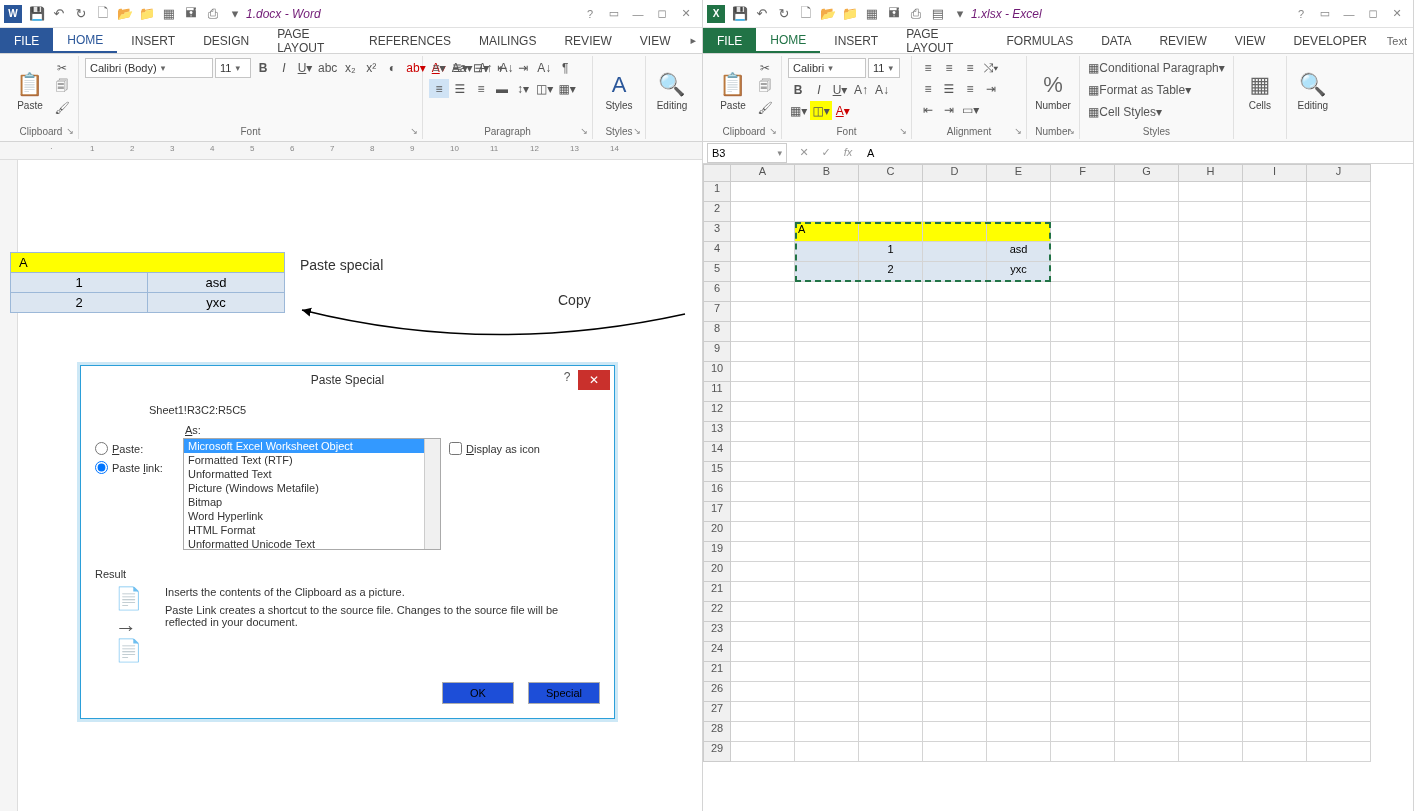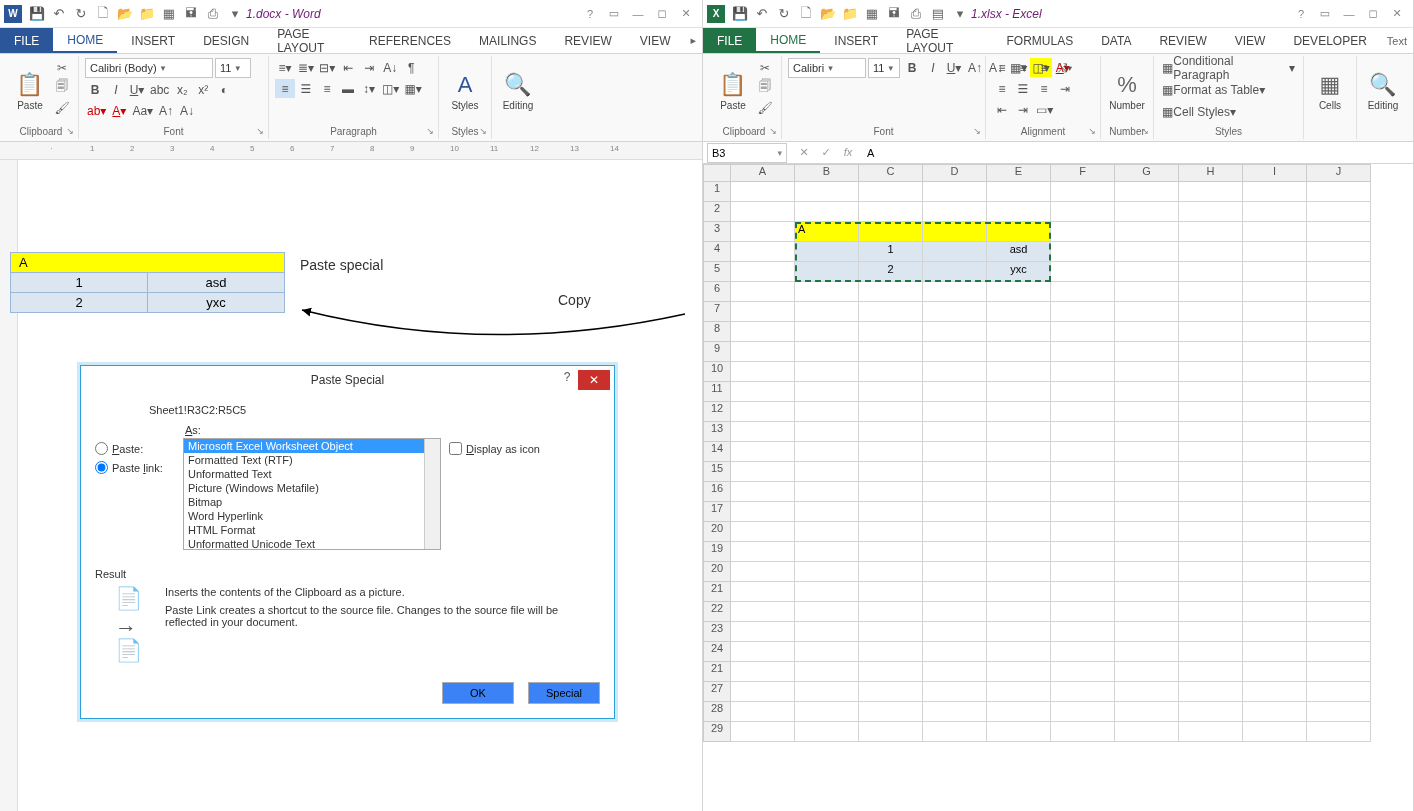--- a/index.html
+++ b/index.html
@@ -86,21 +86,21 @@
 .listbox .item { padding: 1px 4px; cursor: pointer; }
 .listbox .item.sel { background: #3399ff; color: #fff; }
 .listbox .scroll { position:absolute; right:0; top:0; bottom:0; width:16px; background:#f0f0f0; border-left:1px solid #ccc;}
 .disp-icon { padding-top: 4px; }
 .disp-icon label { display:flex; align-items:center; gap:4px;}
 .result-sec { margin-top: 18px; }
 .result-sec .hdr { margin-bottom: 6px; }
 .result-body { display: flex; gap: 10px; align-items: flex-start; padding-left: 20px;}
 .result-ico { width: 40px; font-size: 22px; color: #555; }
 .dlg-buttons { display: flex; justify-content: flex-end; gap: 14px; margin-top: 18px; }
-.dlg-btn { width: 72px; height: 22px; border: 1px solid #adadad; background: #3b82f6; cursor: pointer; font-size: 11px; }
+.dlg-btn { width: 72px; height: 22px; border: 1px solid #adadad; background: #1d4ed8; cursor: pointer; font-size: 11px; }
 
 svg.arrow { position: absolute; pointer-events: none; }
 </style>
 </head>
 <body>
 
 <div class="app word">
   <div class="titlebar">
     <span class="app-icon">W</span>
     <span class="qat-btn">💾</span>
@@ -142,21 +142,21 @@
         <div class="small-col">
           <span class="small-btn">✂</span>
           <span class="small-btn">🗐</span>
           <span class="small-btn">🖌</span>
         </div>
       </div>
       <div class="group-label">Clipboard</div>
       <span class="dlg-launcher">↘</span>
     </div>
     <div class="group" style="min-width:190px">
-      <div class="group-body" style="flex-direction:column; gap:2px;">
+      <div class="group-body" style="gap:2px;">
         <div style="display:flex; gap:2px;">
           <span class="combo" style="width:128px">
               <span>Calibri (Body)</span>
               <span class="arr">▾</span>
             </span>
           <span class="combo" style="width:36px">
               <span>11</span>
               <span class="arr">▾</span>
             </span>
         </div>
@@ -378,21 +378,21 @@
         <div class="small-col">
           <span class="small-btn">✂</span>
           <span class="small-btn">🗐</span>
           <span class="small-btn">🖌</span>
         </div>
       </div>
       <div class="group-label">Clipboard</div>
       <span class="dlg-launcher">↘</span>
     </div>
     <div class="group" style="min-width:130px">
-      <div class="group-body" style="flex-direction:row; gap:2px;">
+      <div class="group-body" style="flex-direction:column; gap:2px;">
         <div style="display:flex; gap:2px;">
           <span class="combo" style="width:78px">
               <span>Calibri</span>
               <span class="arr">▾</span>
             </span>
           <span class="combo" style="width:32px">
               <span>11</span>
               <span class="arr">▾</span>
             </span>
         </div>
@@ -825,20 +825,33 @@
             <div class="cell"></div>
             <div class="cell"></div>
             <div class="cell"></div>
             <div class="cell"></div>
             <div class="cell"></div>
             <div class="cell"></div>
             <div class="cell"></div>
             <div class="cell"></div>
           </div>
           <div class="row">
+            <div class="row-h">26</div>
+            <div class="cell"></div>
+            <div class="cell"></div>
+            <div class="cell"></div>
+            <div class="cell"></div>
+            <div class="cell"></div>
+            <div class="cell"></div>
+            <div class="cell"></div>
+            <div class="cell"></div>
+            <div class="cell"></div>
+            <div class="cell"></div>
+          </div>
+          <div class="row">
             <div class="row-h">27</div>
             <div class="cell"></div>
             <div class="cell"></div>
             <div class="cell"></div>
             <div class="cell"></div>
             <div class="cell"></div>
             <div class="cell"></div>
             <div class="cell"></div>
             <div class="cell"></div>
             <div class="cell"></div>

